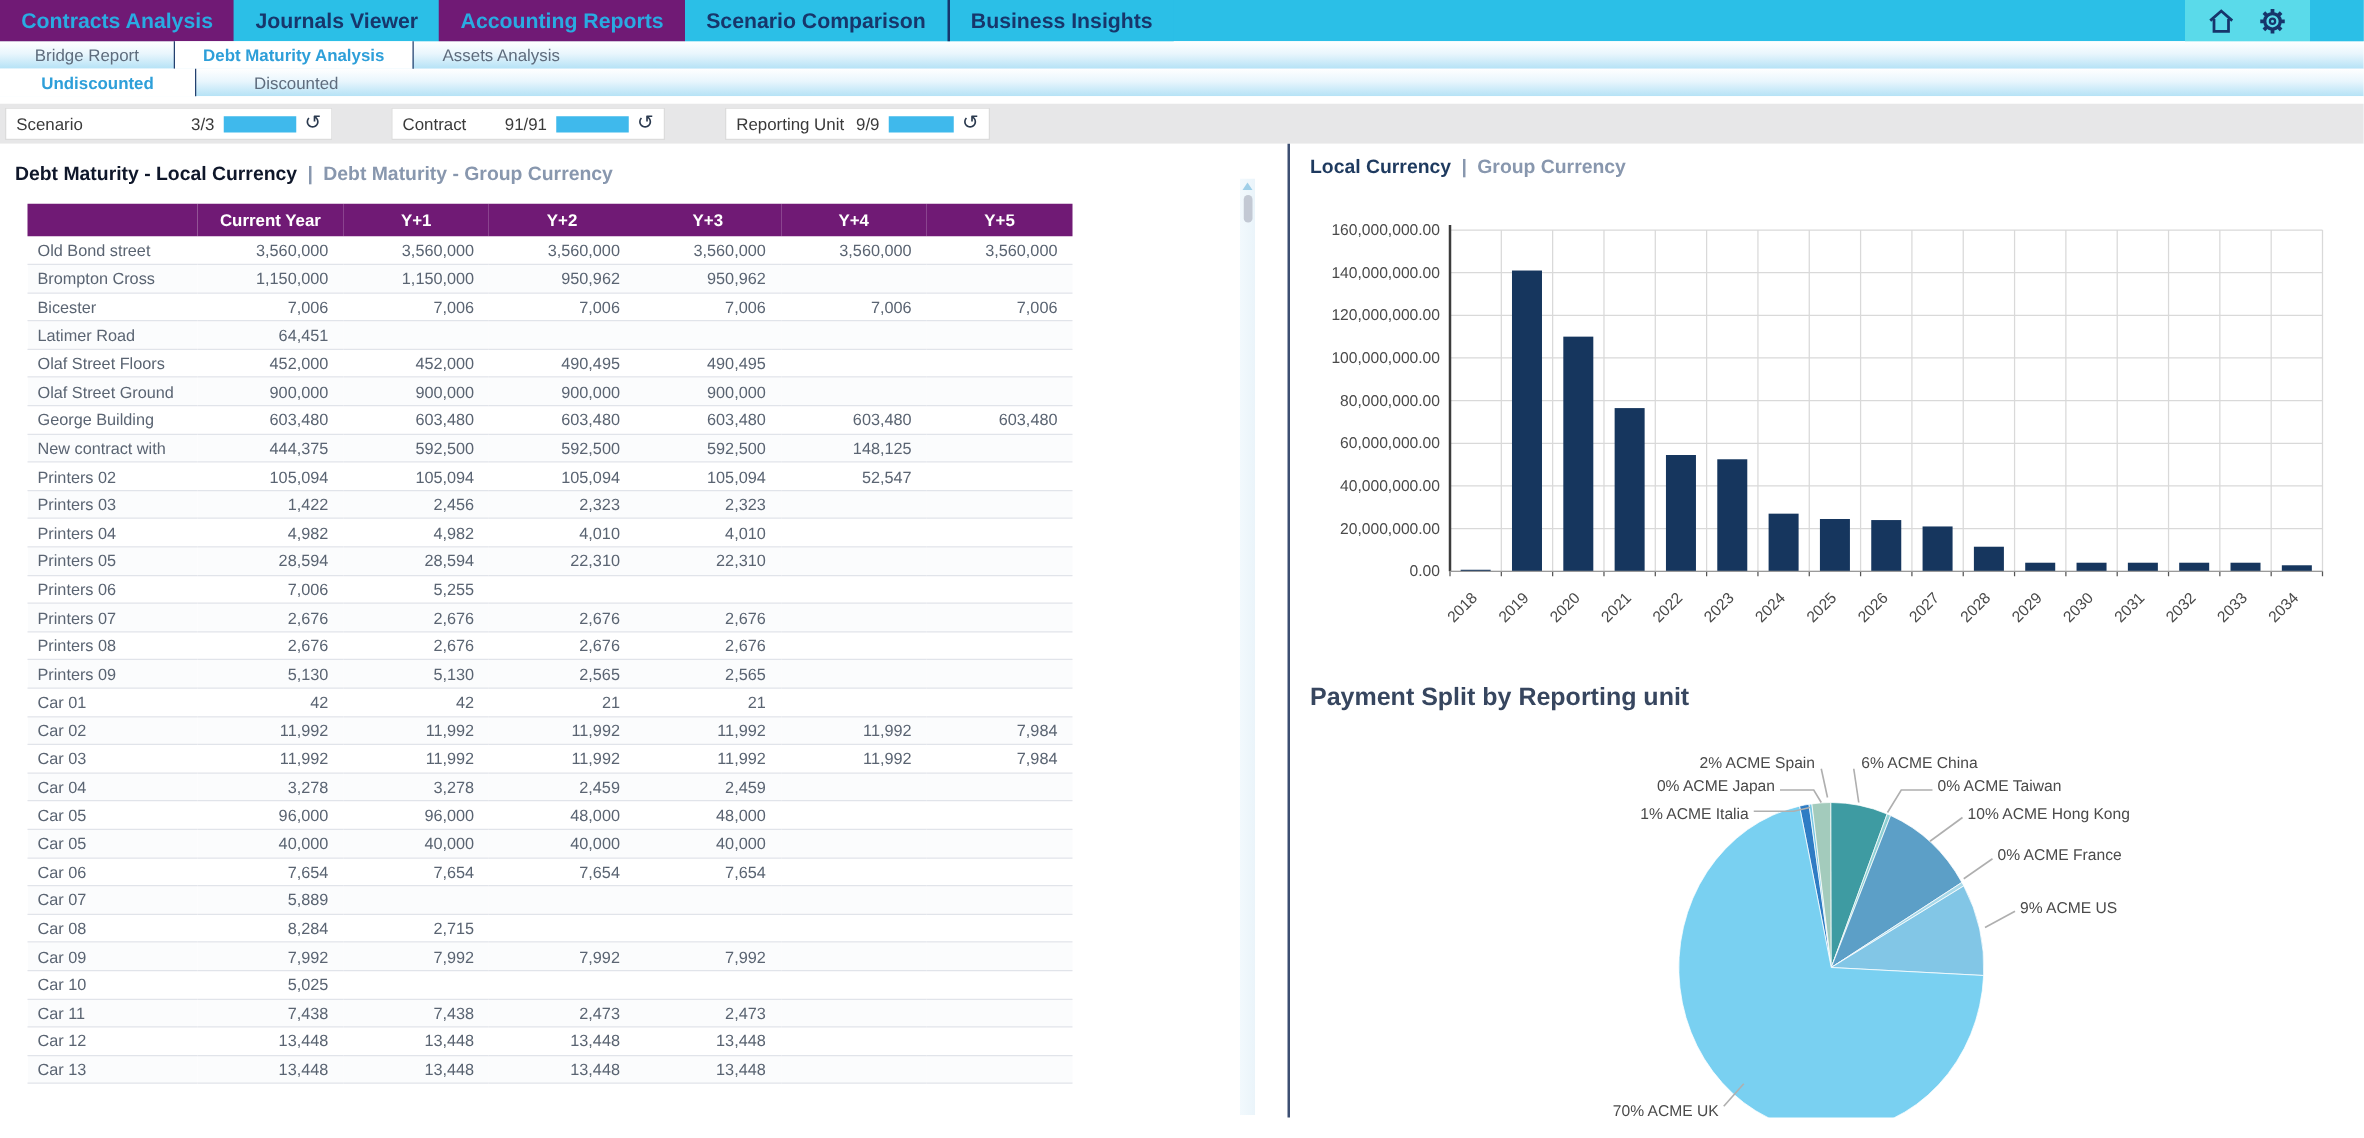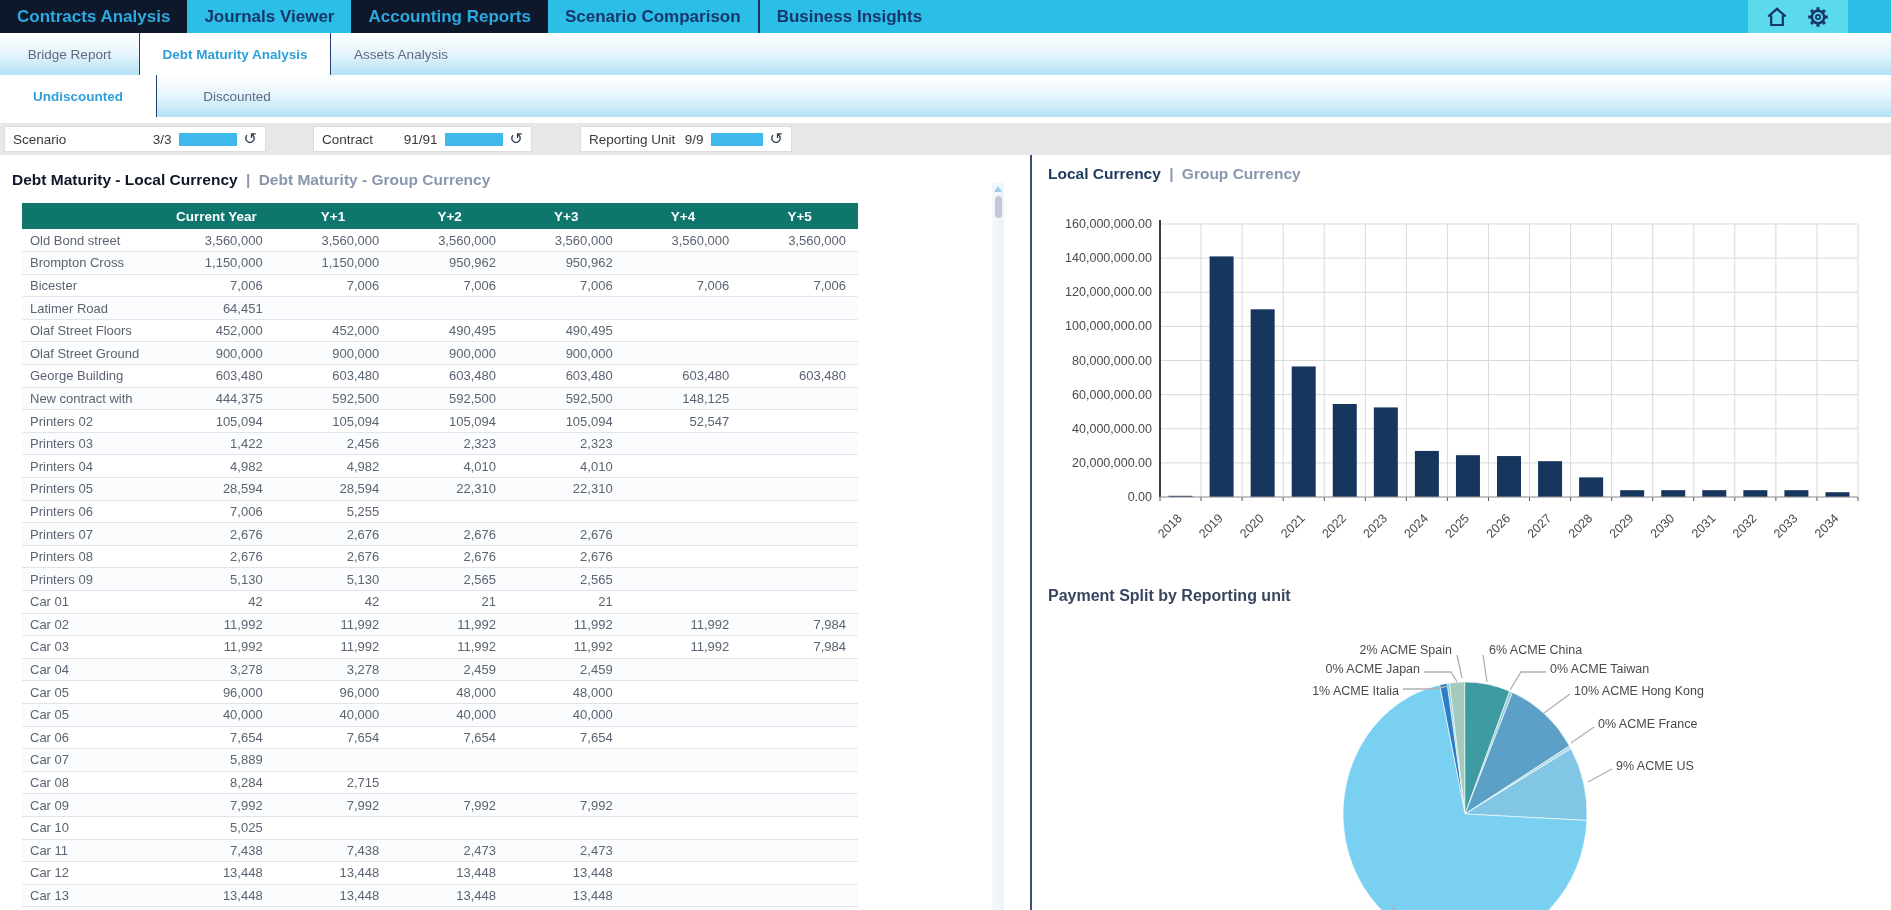--- a/index.html
+++ b/index.html
@@ -3,30 +3,30 @@
 <meta charset="utf-8">
 <style>
   * { margin:0; padding:0; box-sizing:border-box; }
   html,body { width:1891px; height:910px; overflow:hidden; background:#fff;
               font-family:"Liberation Sans", sans-serif; }
 
   
   .nav1 { display:flex; height:33px; background:#2BBFE7; align-items:stretch; }
   .nav1 .tab { display:flex; align-items:center; padding:0 17px; font-size:17px;
                font-weight:bold; cursor:pointer; white-space:nowrap; }
-  .nav1 .tab.light { background:#0f172a; color:#29ABE2; }
+  .nav1 .tab.light { background:#701a75; color:#29ABE2; }
   .nav1 .tab.dark  { background:#2BBFE7; color:#17366B; }
   .nav1 .tab.divider-left { border-left:2px solid #17356B; }
   .nav1 .spacer { flex:1; }
   .nav1 .iconblock { width:100px; background:#5ADAEA; display:flex; align-items:center;
                      justify-content:center; gap:16px; }
   .nav1 .tail { width:43px; background:#2BBFE7; }
 
   
-  .subrow { display:flex; height:42px; align-items:stretch;
+  .subrow { display:flex; height:22px; align-items:stretch;
             background:linear-gradient(180deg,#ffffff 0%,#e9f6fd 45%,#b5e2f6 100%); }
   .subrow .stab { display:flex; align-items:center; justify-content:center;
                   font-size:13.5px; color:#5E6C7D; cursor:pointer; white-space:nowrap; }
   .subrow .stab.active { background:#ffffff; color:#2E9FD9; font-weight:bold; }
   .subrow .sep { width:1px; background:#23406F; }
   .gap { height:6px; background:#ffffff; }
 
   
   .filterbar { position:relative; height:32px; background:#E7E7E8; }
   .fbox { position:absolute; top:3px; height:26px; background:#fff;
@@ -40,21 +40,21 @@
   .content { position:relative; width:1891px; height:779px; background:#fff; }
 
   .panel-title { position:absolute; left:12px; top:16px; font-size:15.5px; white-space:nowrap; }
   .panel-title .t-active { color:#0f172a; font-weight:bold; }
   .panel-title .t-sep    { color:#8897AE; font-weight:bold; padding:0 4px; }
   .panel-title .t-inactive { color:#8897AE; font-weight:bold; cursor:pointer; }
 
   table.debt { position:absolute; left:22px; top:48px; width:836px;
                border-collapse:collapse; table-layout:fixed; }
   table.debt col.c-name { width:136px; }
-  table.debt thead th { background:#0f766e; color:#fff; font-size:13.5px; font-weight:bold;
+  table.debt thead th { background:#701a75; color:#fff; font-size:13.5px; font-weight:bold;
                         height:26px; text-align:center; }
   table.debt tbody tr { height:22.6px; }
   table.debt tbody tr:nth-child(even) td { background:#fbfcfd; }
   table.debt td { border-bottom:1px solid #E1E4EA; font-size:13px; color:#5A6472;
                   white-space:nowrap; overflow:hidden; }
   table.debt td.name { padding-left:8px; text-align:left;margin-left:32px; }
   table.debt td.num  { padding-right:12px; text-align:right; }
 
   
   .vscroll { position:absolute; left:992px; top:28px; width:12px; height:749px;
@@ -65,21 +65,21 @@
   .vscroll .thumb { width:7px; height:22px; margin:0 auto; background:#C3C9D4; border-radius:4px; }
 
   .vdivider { position:absolute; left:1030px; top:0; width:2px; height:779px; background:#3D4F72; }
 
   
   .rpanel { position:absolute; left:1031px; top:0; width:860px; height:779px; }
   .cur-toggle { position:absolute; left:17px; top:10px; font-size:15.5px; white-space:nowrap; }
   .cur-toggle .t-active { color:#1E3A5F; font-weight:bold; }
   .cur-toggle .t-sep { color:#8897AE; font-weight:bold; padding:0 4px; }
   .cur-toggle .t-inactive { color:#8897AE; font-weight:bold; cursor:pointer; }
-  .pie-title { position:absolute; left:17px; top:432px; font-size:16px; font-weight:bold; color:#37465F; }
+  .pie-title { position:absolute; left:17px; top:432px; font-size:20px; font-weight:bold; color:#37465F; }
 
   svg text { font-family:"Liberation Sans", sans-serif; }
 </style>
 </head>
 <body>
 
 <div class="nav1">
   <div class="tab light">Contracts Analysis</div>
   <div class="tab dark">Journals Viewer</div>
   <div class="tab light">Accounting Reports</div>

